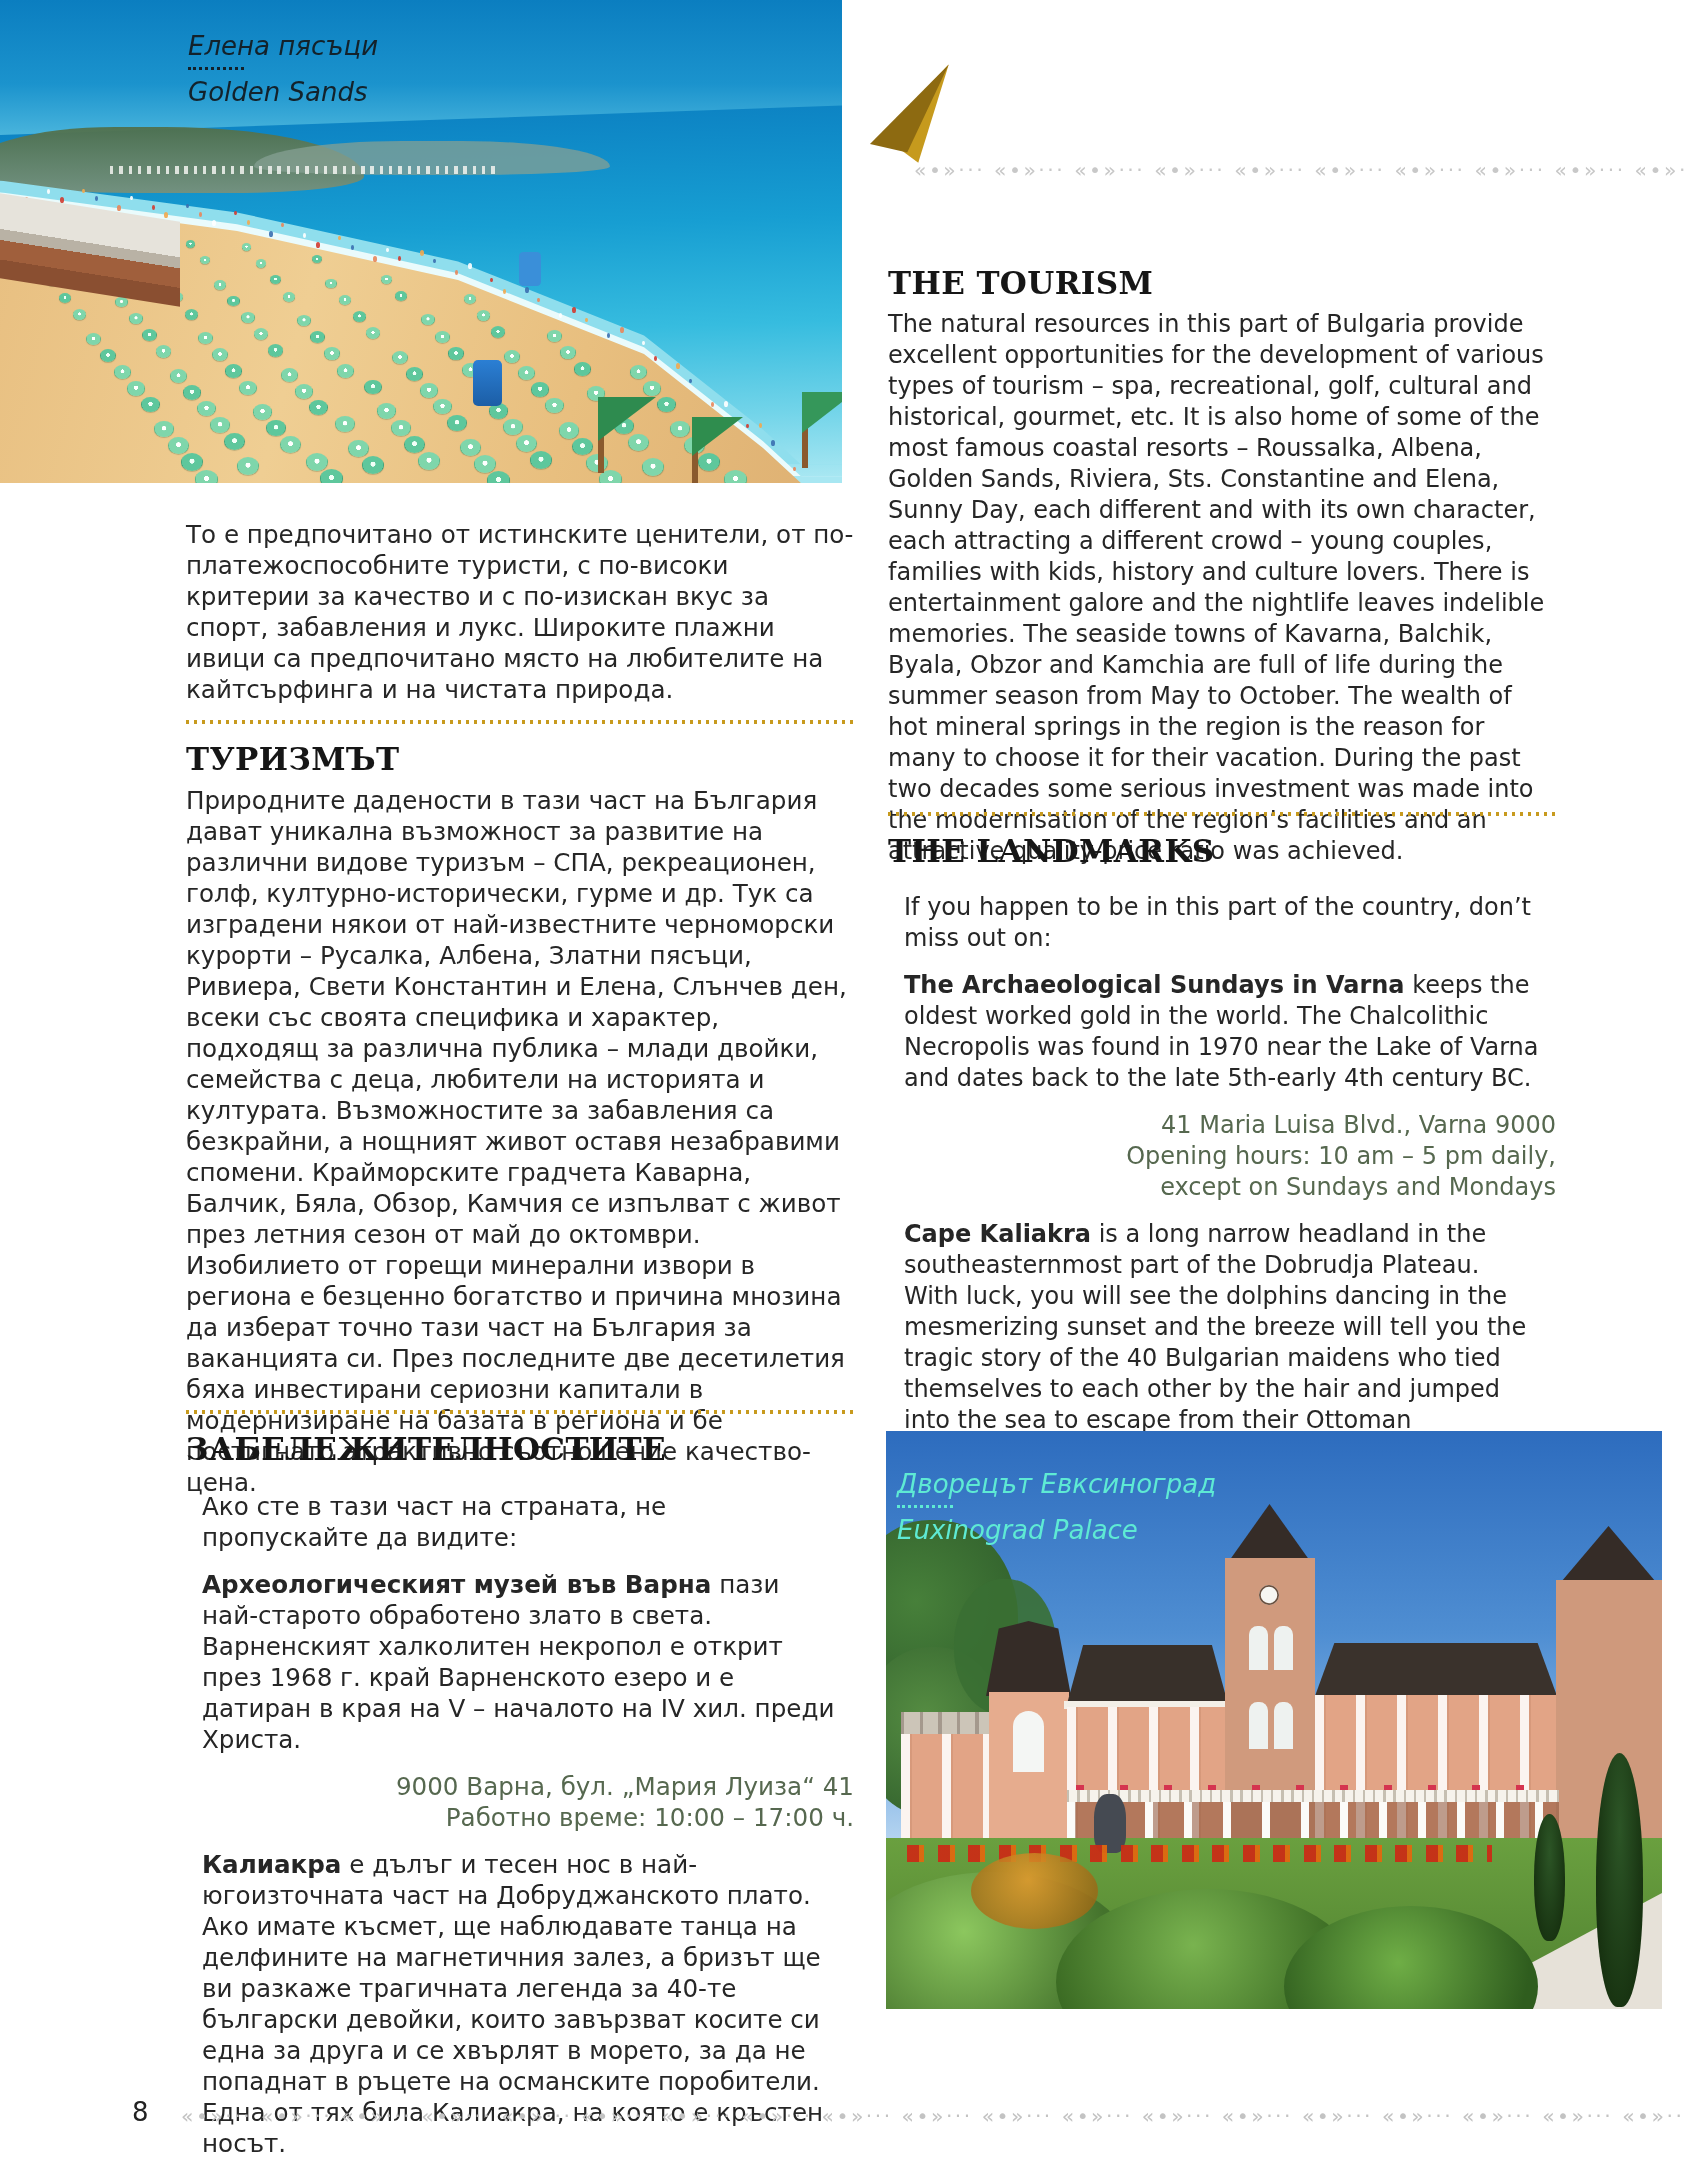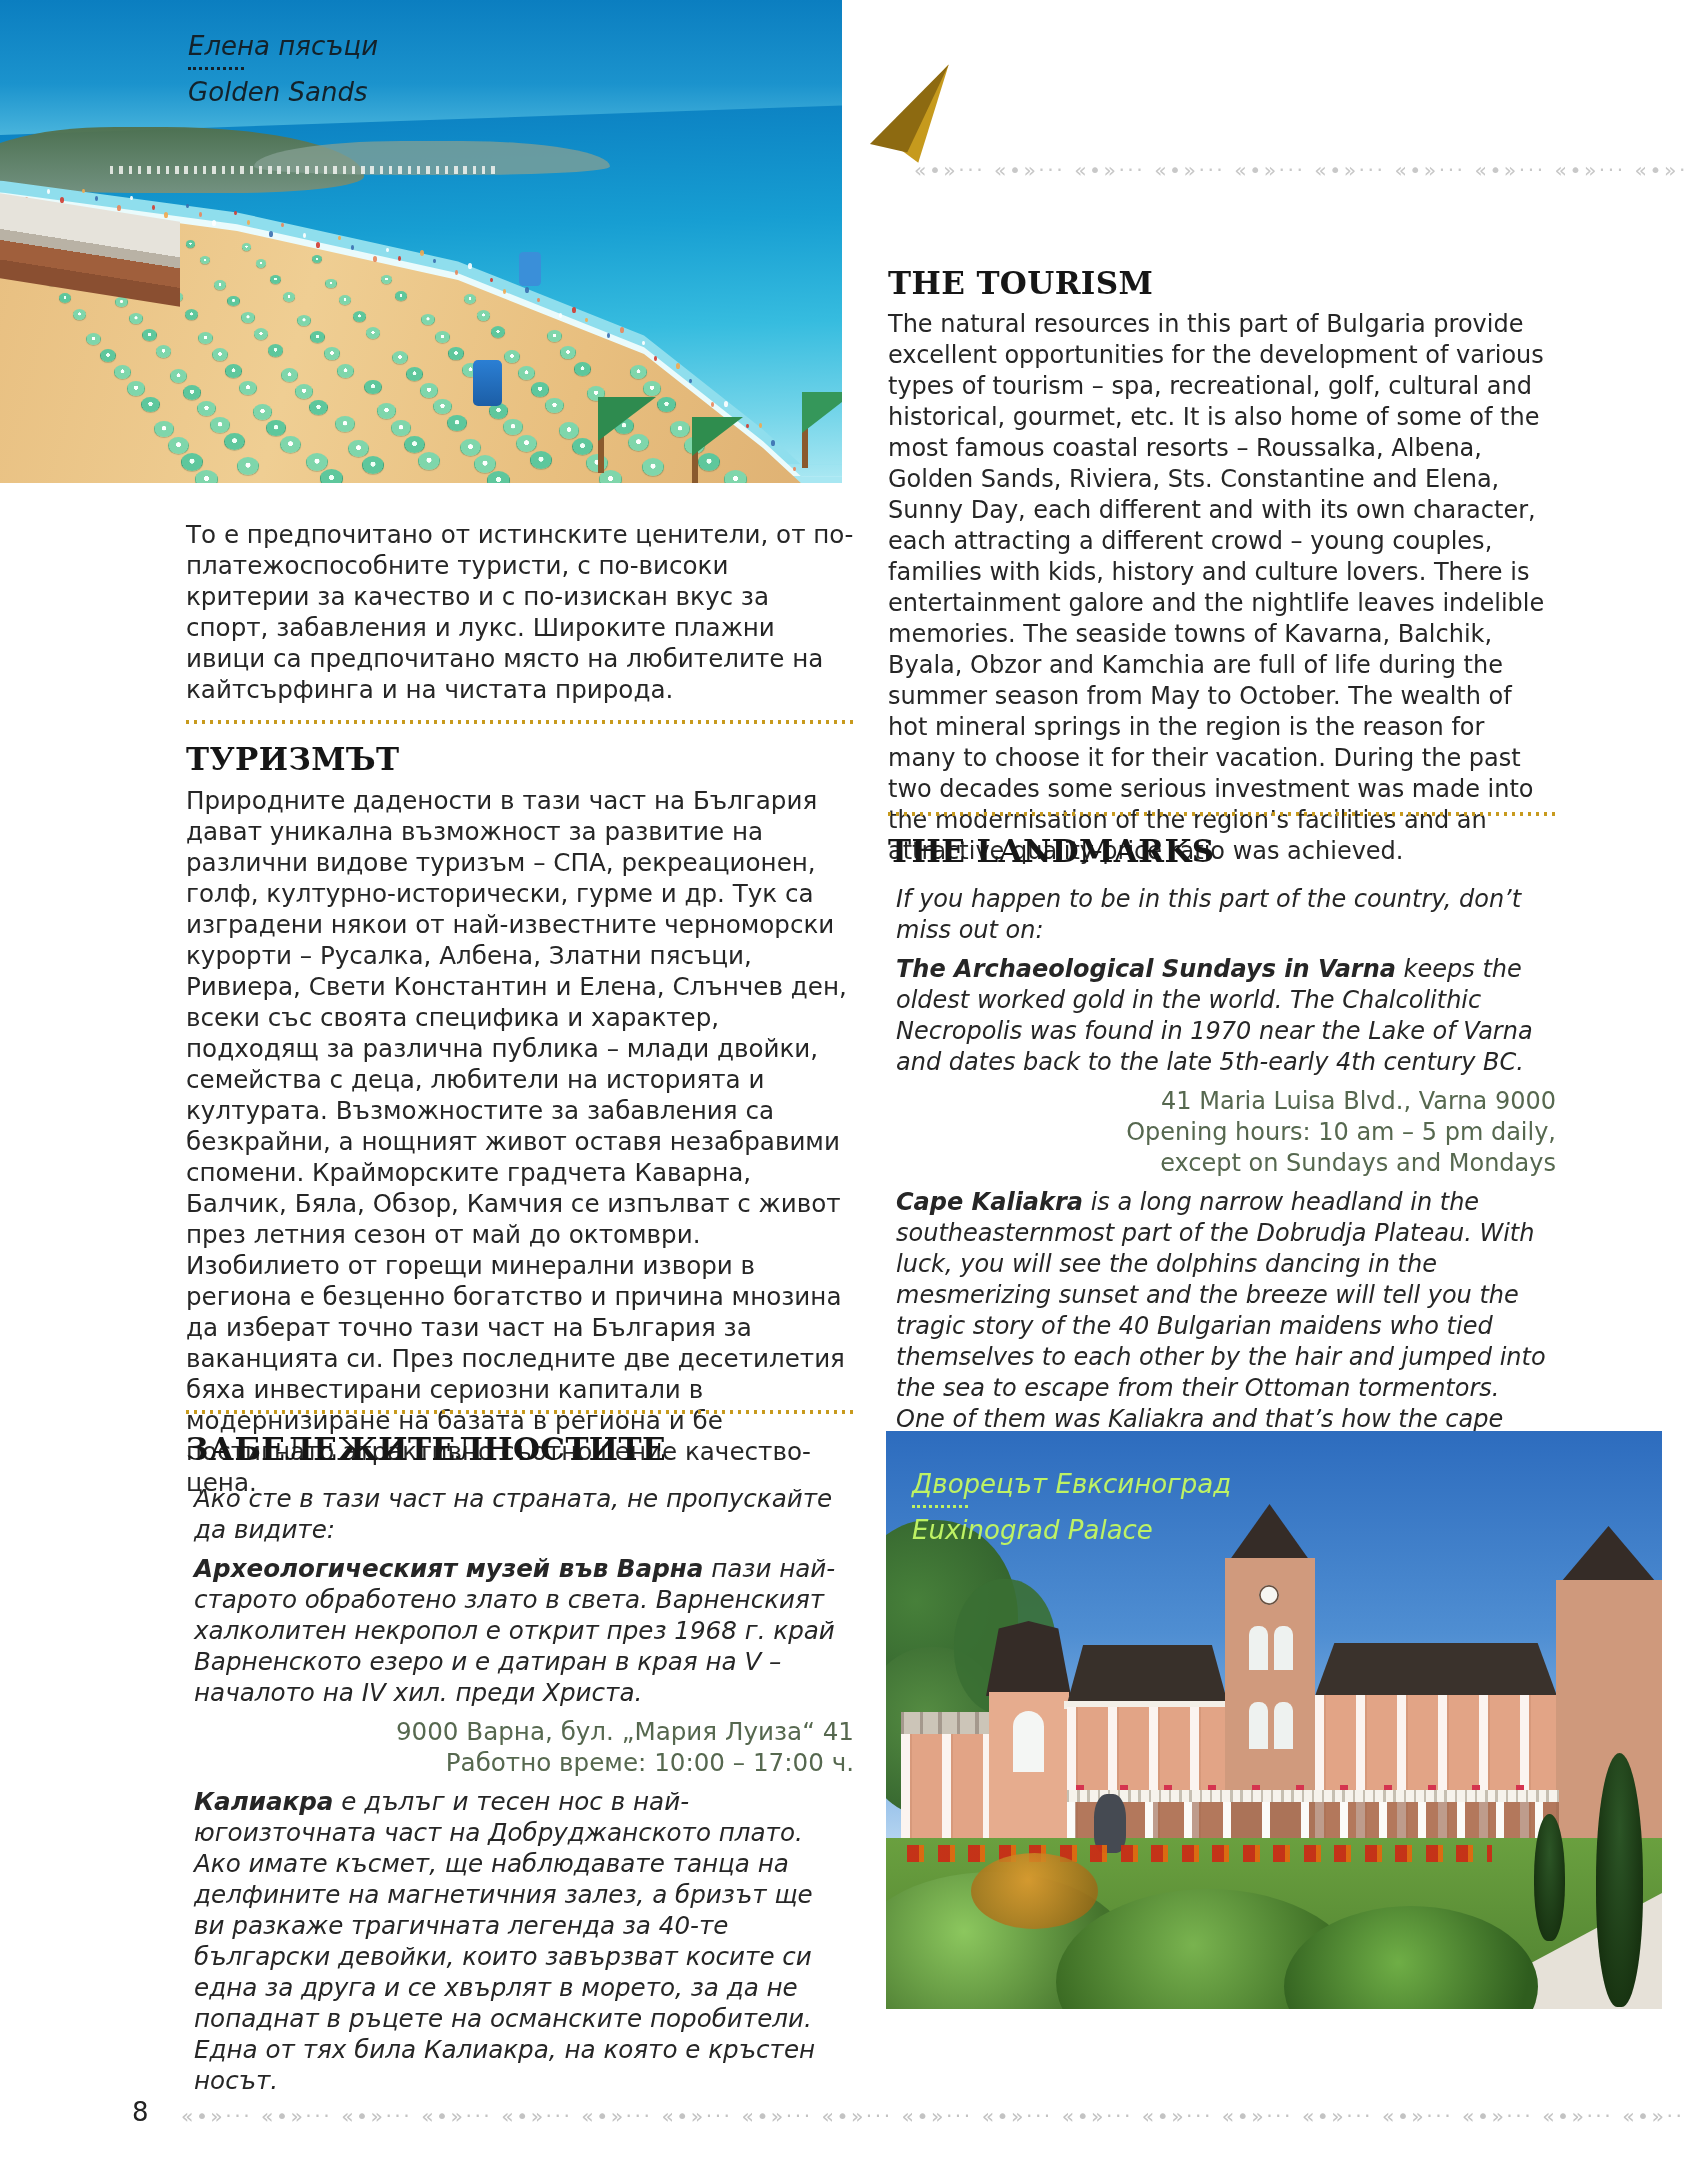--- a/index.html
+++ b/index.html
@@ -58,21 +58,21 @@
   .chain{white-space:nowrap;overflow:hidden;color:#c8c8c8;font-size:20.3px;line-height:29px;letter-spacing:2.5px;}
   .chain-top{left:914px;top:156px;width:770px;height:30.5px;}
   .chain-bottom{left:181px;top:2102px;width:1505px;height:34px;color:#c3c3c3;}
   .gold-divider{height:4.2px;background:repeating-linear-gradient(90deg,#c79a1e 0 3.4px,transparent 3.4px 8px);}
 
   
   h2.section{font-family:"DejaVu Serif",serif;font-weight:700;font-size:31px;
      letter-spacing:0.4px;color:#161616;margin:0;line-height:34px;}
   .bgbody{font-size:24.6px;line-height:31px;color:#262626;width:668px;}
   .enbody{font-size:24px;line-height:31px;color:#262626;width:668px;}
-  .flow p{margin:8px;font-style:italic;}
+  .flow p{margin:16px;}
   .contact{color:#56684f;padding-left:41px;line-height:31px;}
   .contact div{white-space:nowrap;text-align:right;}
   b{font-weight:700;}
 
   .palace-photo{left:886px;top:1431px;width:776px;height:578px;overflow:hidden;background:#2d6cbe;}
   .p-sky{left:0;top:0;width:100%;height:100%;
      background:linear-gradient(180deg,#2d6cbe 0%,#4f8ed2 35%,#85b5e6 58%,#b9d7f1 72%);}
   .tree{border-radius:48%;}
   .tr1{left:-38px;top:89px;width:170px;height:203px;background:radial-gradient(circle at 40% 40%,#47803a,#2a5628);}
   .tr2{left:-25.4px;top:216px;width:144px;height:170px;background:radial-gradient(circle at 45% 40%,#558c42,#2f5e2b);}
@@ -114,21 +114,21 @@
   .h1{left:-34px;top:441px;width:280px;height:170px;background:radial-gradient(circle at 40% 35%,#8cc75e,#447а2c 70%);background:radial-gradient(circle at 40% 35%,#8cc75e,#44722c 70%);}
   .h2b{left:170px;top:458px;width:305px;height:186px;background:radial-gradient(circle at 45% 30%,#79b34f,#35641f 75%);}
   .h3{left:398px;top:475px;width:254px;height:161px;background:radial-gradient(circle at 45% 35%,#6fae46,#2f5d1e 75%);}
   .h4{left:85px;top:422px;width:127px;height:76px;background:radial-gradient(circle at 45% 35%,#e89a2c,#9a6a17 80%);opacity:.85;}
   .cypress{background:radial-gradient(ellipse at 50% 30%,#2c5526,#16300f 80%);border-radius:50% 50% 45% 45%;}
   .cy1{left:710px;top:322px;width:47px;height:254px;}
   .cy2{left:648px;top:383px;width:30.5px;height:127px;}
   .path{left:0;top:0;width:776px;height:578px;background:#e6e1d8;
      clip-path:polygon(559px 578px,776px 462px,776px 578px);}
   .statue{left:208px;top:363px;width:32px;height:59px;background:#454a52;border-radius:40% 40% 30% 30%;}
-  .palace-caption{left:26px;top:39px;color:#bef264;}
+  .palace-caption{left:11px;top:39px;color:#5eead4;}
 
   .pagenum{left:132px;top:2097px;font-size:26px;color:#222;}
 </style>
 </head>
 <body>
 
 <div class="page">
 
   <div class="beach-photo abs">
     <div class="b-sky abs"></div>

